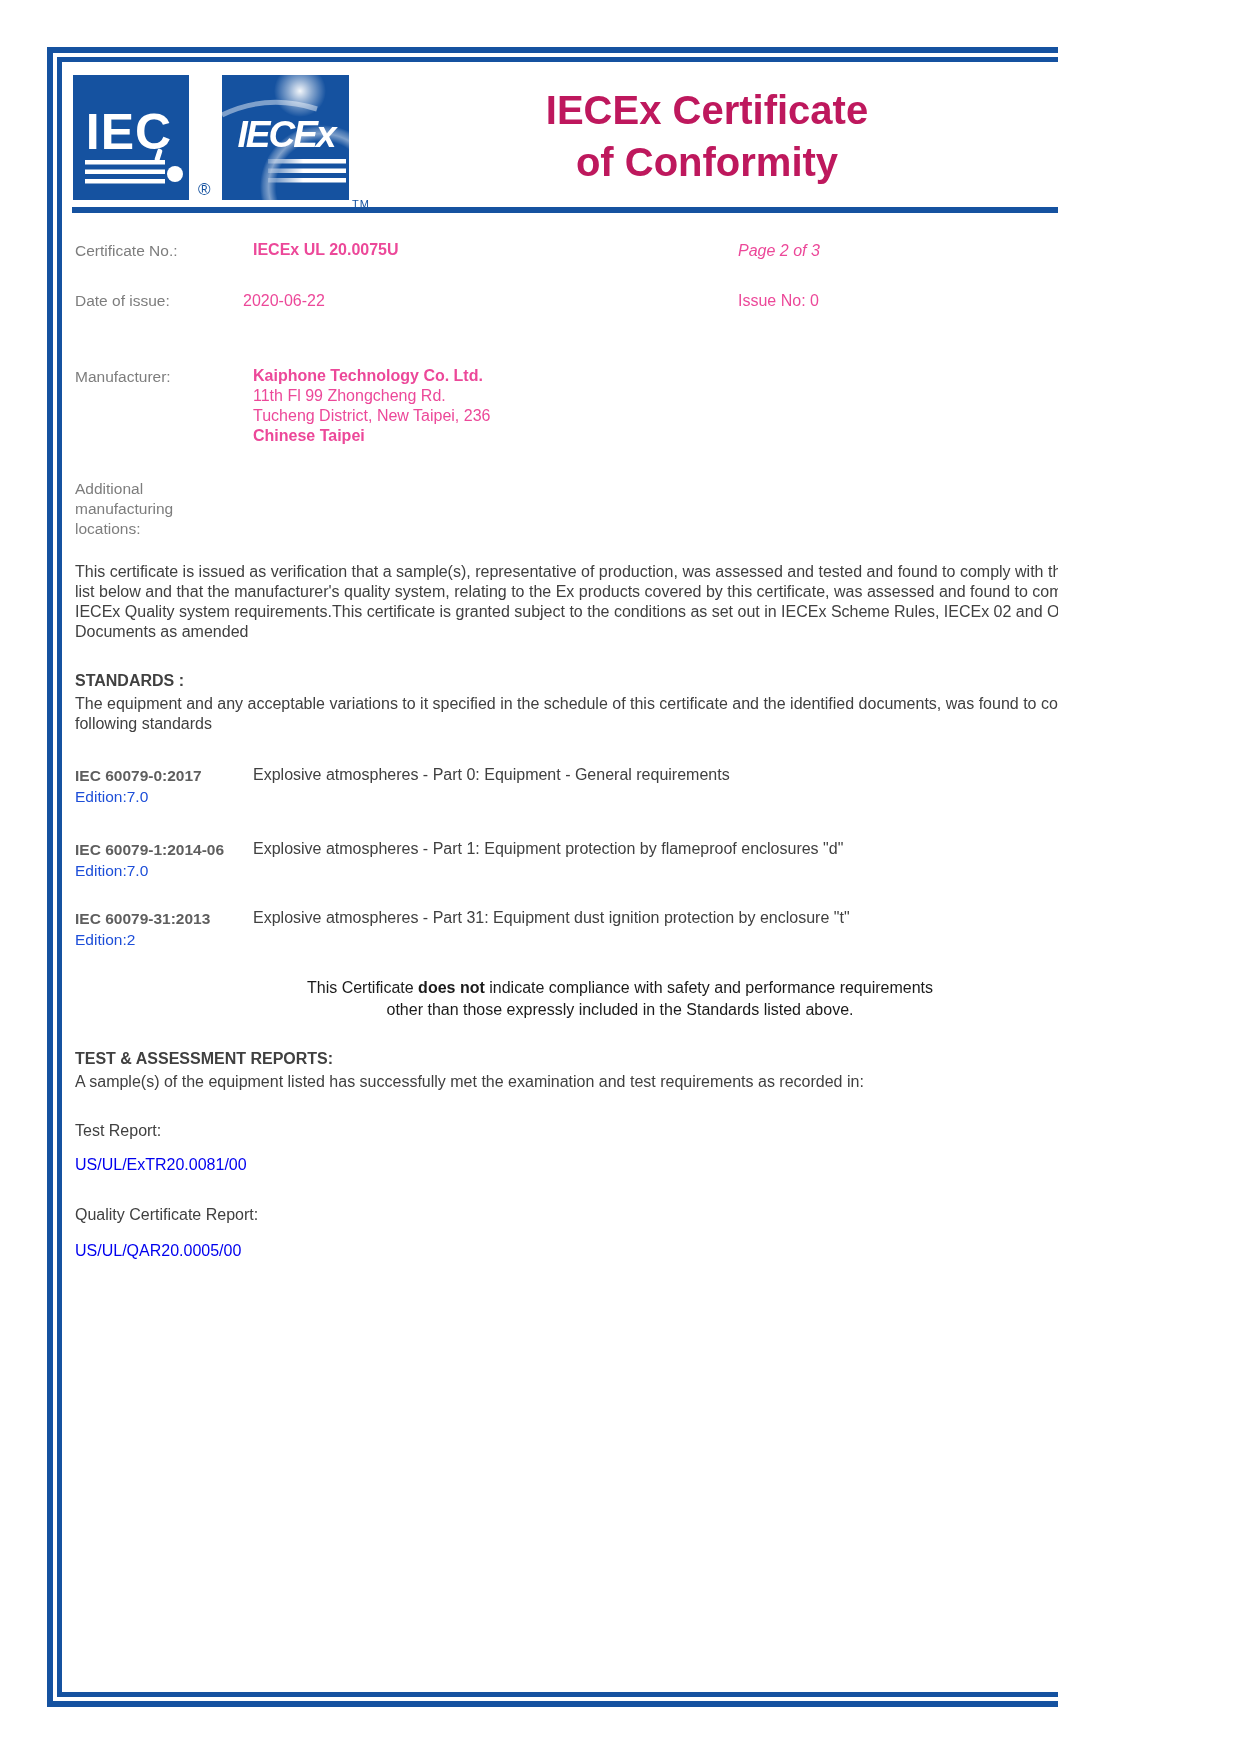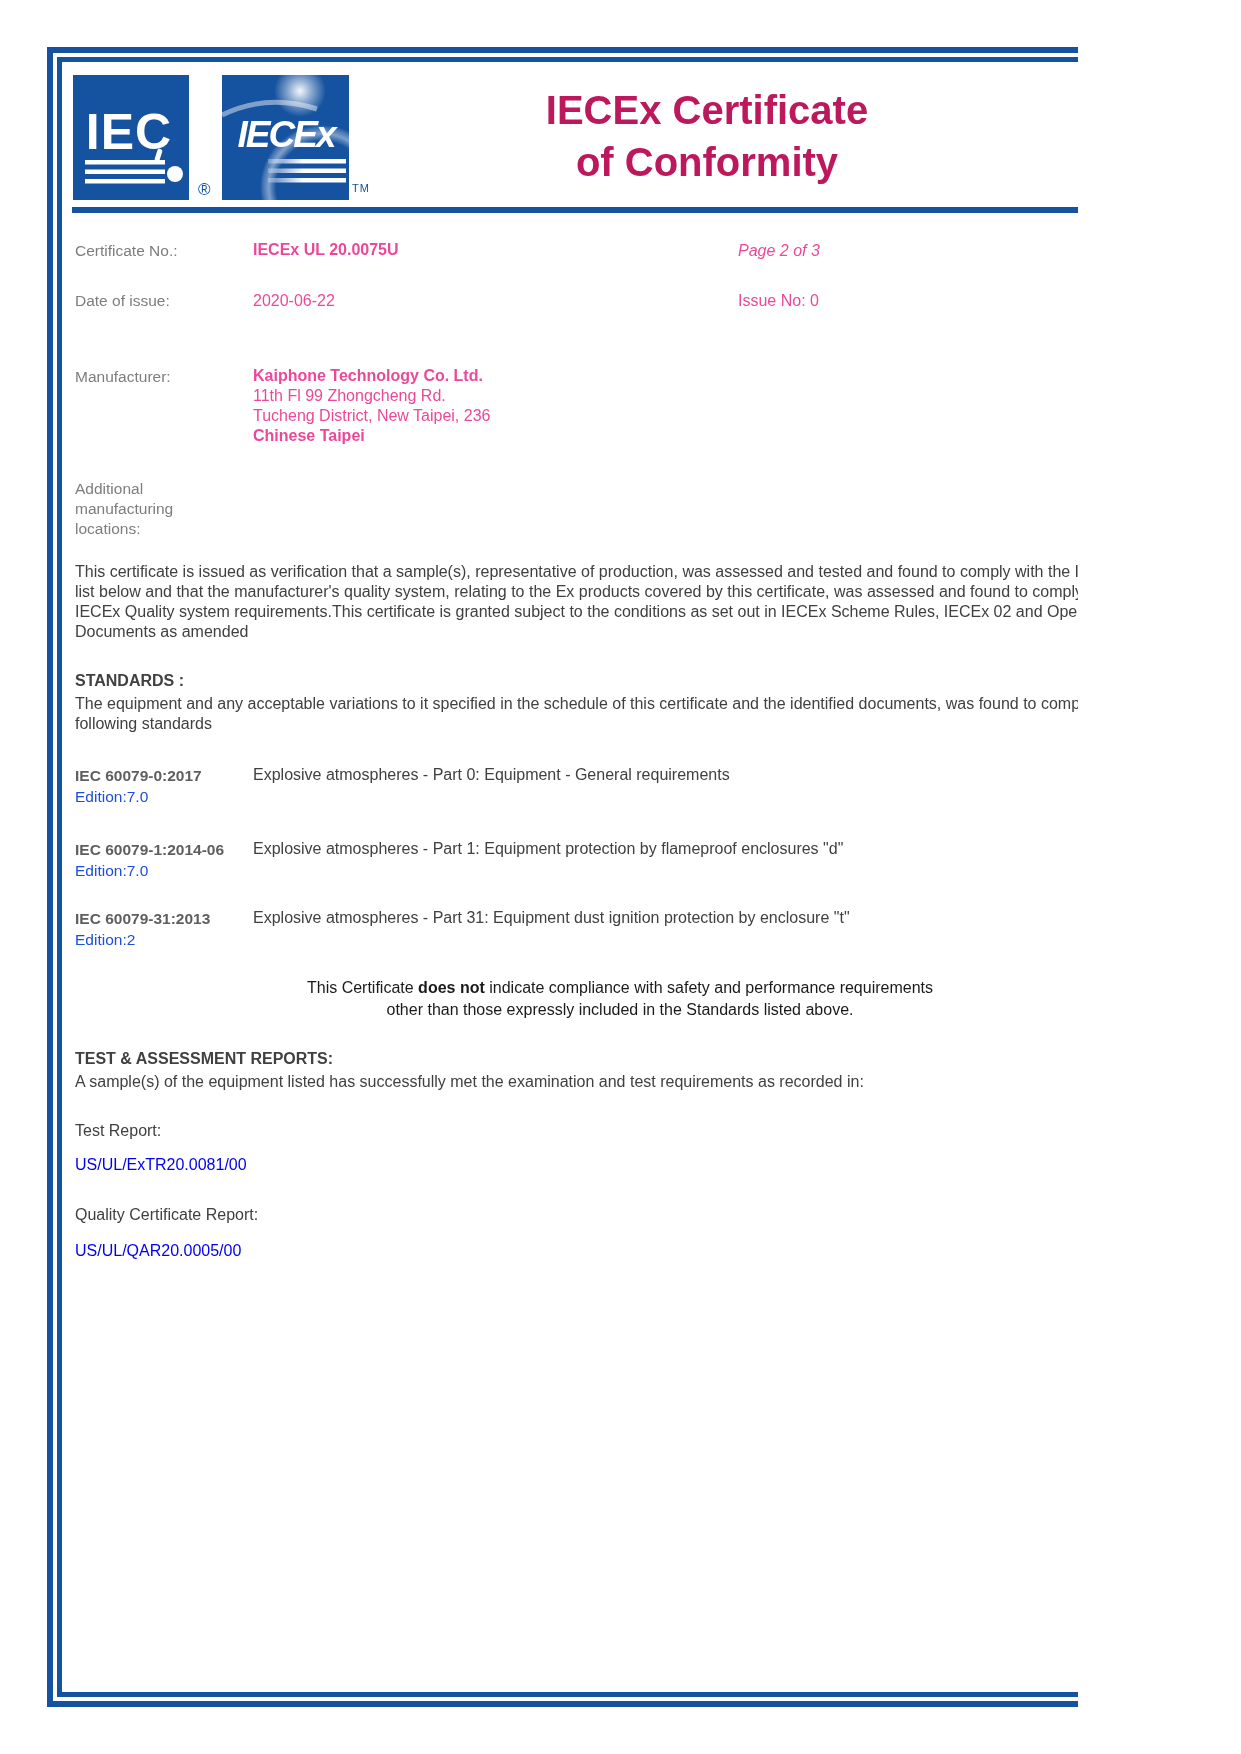--- a/index.html
+++ b/index.html
@@ -3,21 +3,20 @@
 <meta charset="utf-8">
 <style>
   html,body{margin:0;padding:0;background:#ffffff;}
   .page{
     position:relative;
     width:1058px;height:1754px;
     background:#ffffff;
     font-family:"Liberation Sans","DejaVu Sans",sans-serif;
     color:#1a1a1a;
     overflow:hidden;
-    padding-left:20px;
   }
   .abs{position:absolute;}
   
   .frame-outer{
     position:absolute;left:47px;top:47px;width:1147px;height:1660px;
     border:6px solid #1552A0;box-sizing:border-box;
   }
   .frame-inner{
     position:absolute;left:4px;top:4px;right:4px;bottom:4px;
     border:5px solid #1552A0;
@@ -81,35 +80,35 @@
     </defs>
     <rect x="0" y="0" width="127" height="125" fill="#1552A0"></rect>
     <circle cx="100" cy="112" r="62" fill="url(#globe)"></circle>
     <path d="M0,40 Q45,18 95,34" stroke="#ffffff" stroke-opacity="0.45" stroke-width="5" fill="none"></path>
     <circle cx="78" cy="16" r="26" fill="url(#glow)"></circle>
     <text x="64" y="72" text-anchor="middle" fill="#ffffff" font-family="Liberation Sans, sans-serif" font-size="37" font-weight="bold" font-style="italic" letter-spacing="-2">IECEx</text>
     <rect x="46" y="84" width="78" height="4.5" fill="url(#stripe)"></rect>
     <rect x="46" y="93.5" width="78" height="4.5" fill="url(#stripe)"></rect>
     <rect x="46" y="103" width="78" height="4.5" fill="url(#stripe)"></rect>
   </svg>
-  <div class="abs mark" style="left:352px;top:182px;font-size:11px;letter-spacing:1px;">TM</div>
+  <div class="abs mark" style="left:352px;top:198px;font-size:11px;letter-spacing:1px;">TM</div>
 
   <div class="abs title">
     <div>IECEx Certificate</div>
     <div>of Conformity</div>
   </div>
 
   <div class="abs separator"></div>
 
   <div class="abs lbl" style="left:75px;top:241px;">Certificate No.:</div>
   <div class="abs val bold" style="left:253px;top:240px;">IECEx UL 20.0075U</div>
   <div class="abs val" style="left:738px;top:241px;font-style:italic;">Page 2 of 3</div>
 
   <div class="abs lbl" style="left:75px;top:291px;">Date of issue:</div>
-  <div class="abs val" style="left:253px;top:291px;">2020-06-22</div>
+  <div class="abs val" style="left:243px;top:291px;">2020-06-22</div>
   <div class="abs val" style="left:738px;top:291px;">Issue No: 0</div>
 
   <div class="abs lbl" style="left:75px;top:367px;">Manufacturer:</div>
   <div class="abs val" style="left:253px;top:366px;">
     <div class="bold">Kaiphone Technology Co. Ltd.</div>
     <div>11th Fl 99 Zhongcheng Rd.</div>
     <div>Tucheng District, New Taipei, 236</div>
     <div class="bold">Chinese Taipei</div>
   </div>
 

